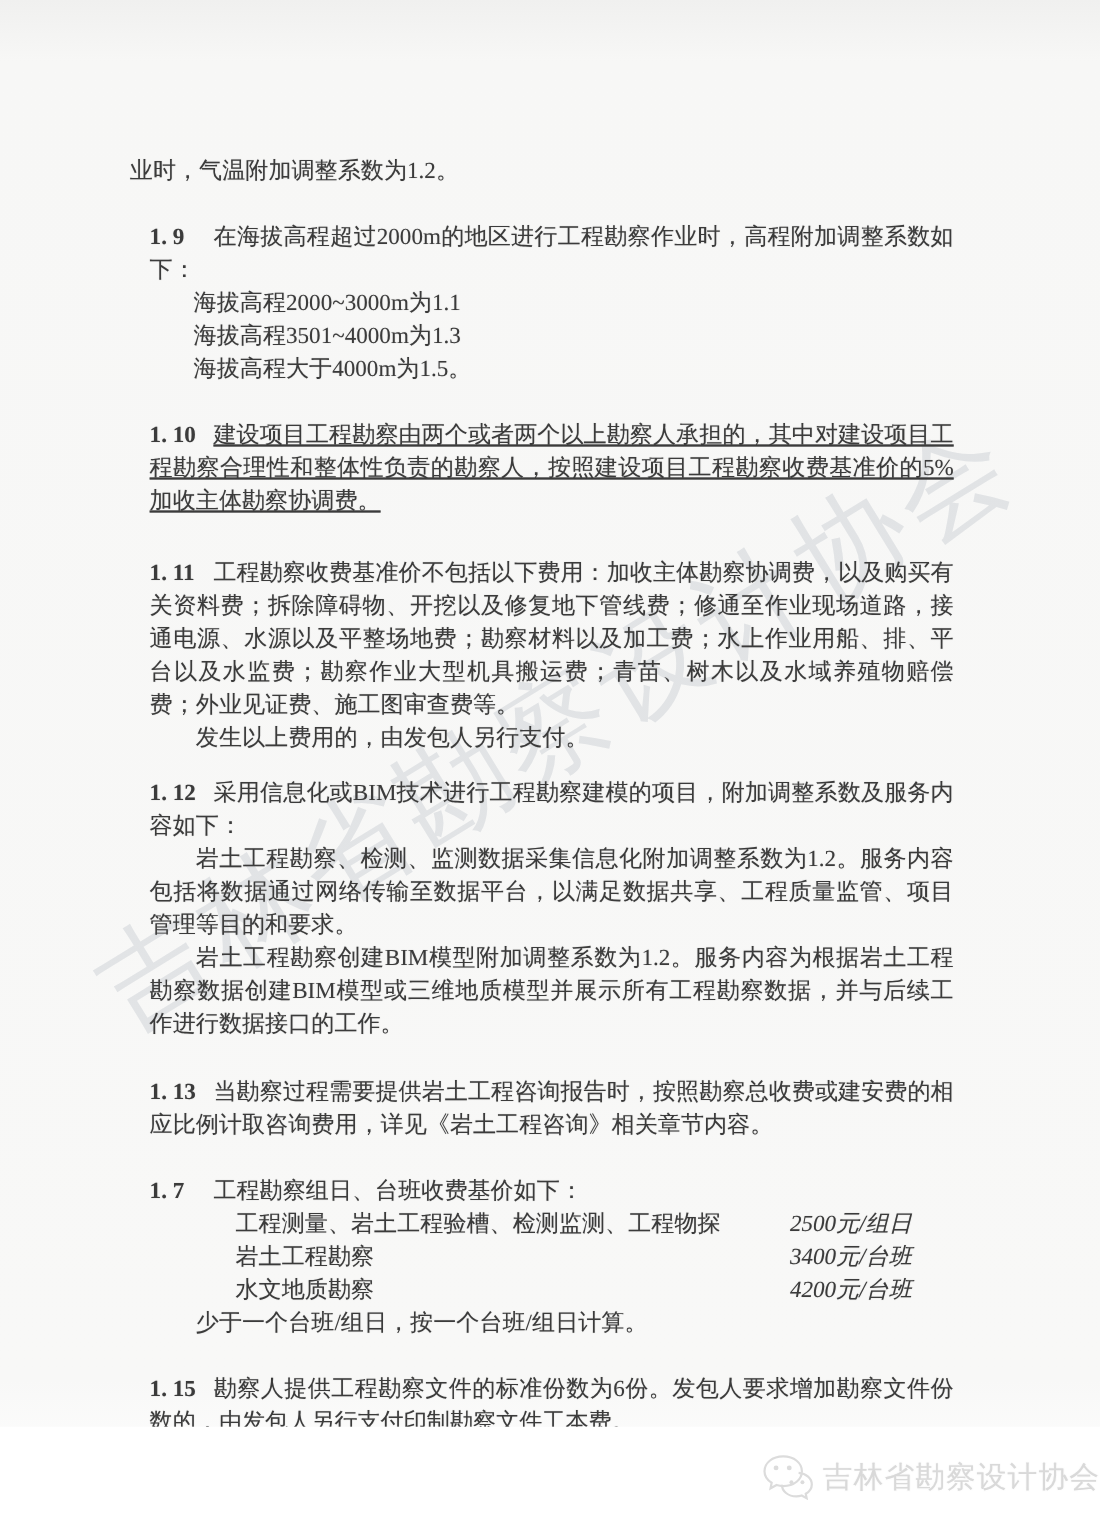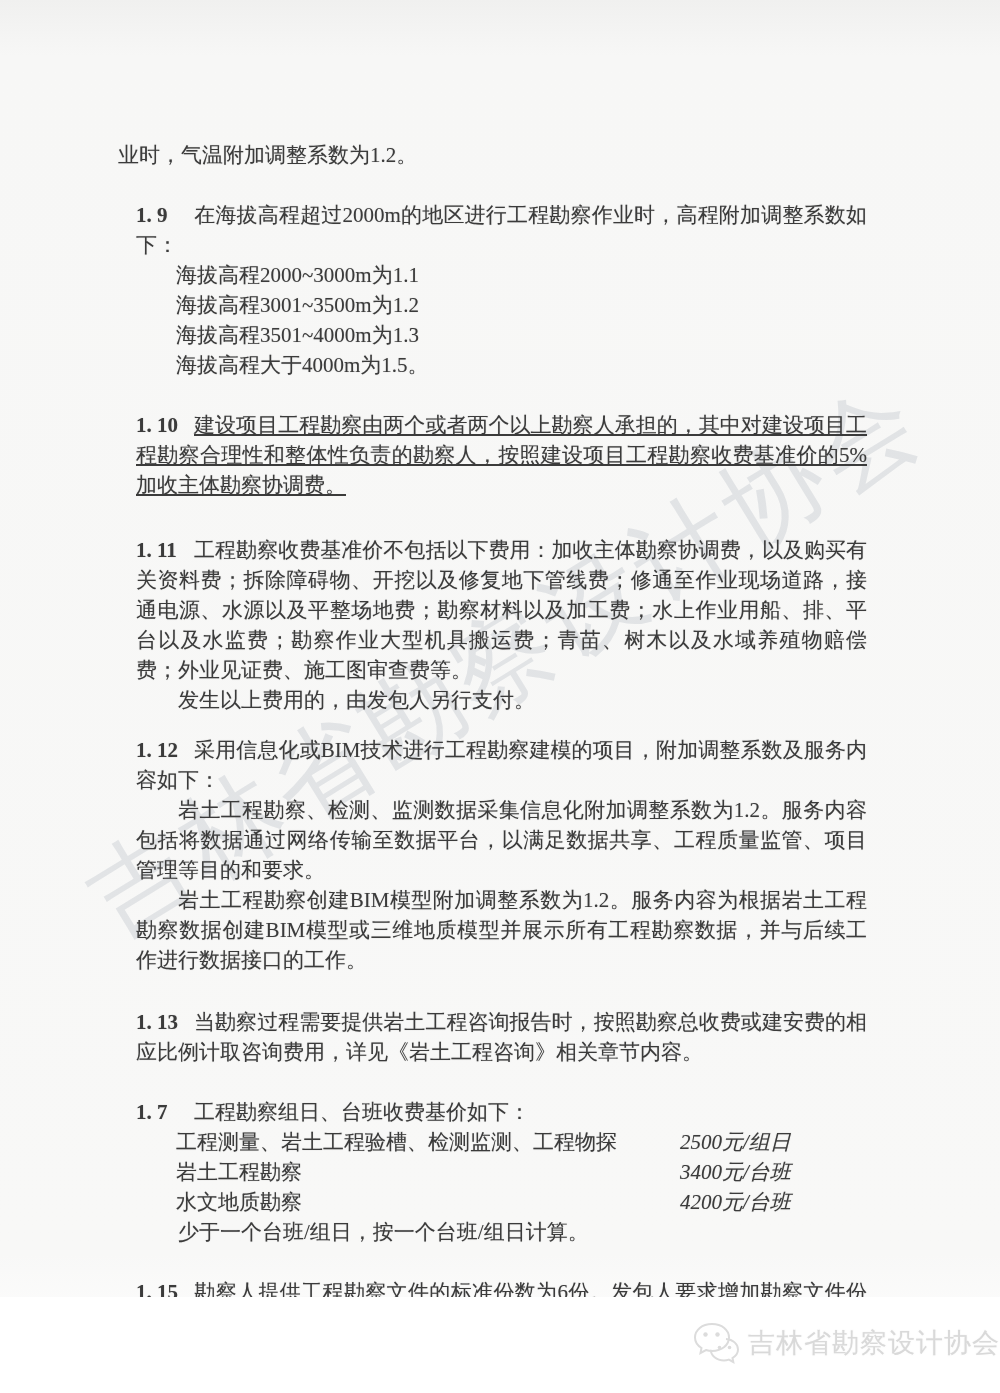--- a/index.html
+++ b/index.html
@@ -38,20 +38,21 @@
   .m-s111{margin-top:35px;}
   .m-s112{margin-top:20px;}
   .m-s113{margin-top:32px;}
   .m-s114{margin-top:30px;}
   .m-s115{margin-top:30px;}
   .m-s116{margin-top:26px;}
   .fee-row{
     display:flex;
     padding-left:40px;
     line-height:30px;
+    justify-content:center;
   }
   .fee-label{width:504px;flex:0 0 504px;}
   .fee-value{white-space:nowrap;font-style:italic;}
   .watermark{
     position:absolute;
     left:64px;top:852px;
     z-index:1;
     font-size:100px;
     letter-spacing:6px;
     white-space:nowrap;
@@ -88,21 +89,20 @@
 <div class="watermark">吉林省勘察设计协会</div>
 
 <div class="content">
 
   <p>业时，气温附加调整系数为1.2。</p>
 
   <div class="sec m-s19">
     <p><span class="sec-num">1. 9</span><span>在海拔高程超过2000m的地区进行工程勘察作业时，高程附加调整系数如下：</span></p>
     <div class="sub-list">
       <p>海拔高程2000~3000m为1.1</p>
-      <p>海拔高程3001~3500m为1.2</p>
       <p>海拔高程3501~4000m为1.3</p>
       <p>海拔高程大于4000m为1.5。</p>
     </div>
   </div>
 
   <div class="sec m-s110">
     <p><span class="sec-num">1. 10</span><span>建设项目工程勘察由两个或者两个以上勘察人承担的，其中对建设项目工程勘察合理性和整体性负责的勘察人，按照建设项目工程勘察收费基准价的5%加收主体勘察协调费。</span></p>
   </div>
 
   <div class="sec m-s111">

